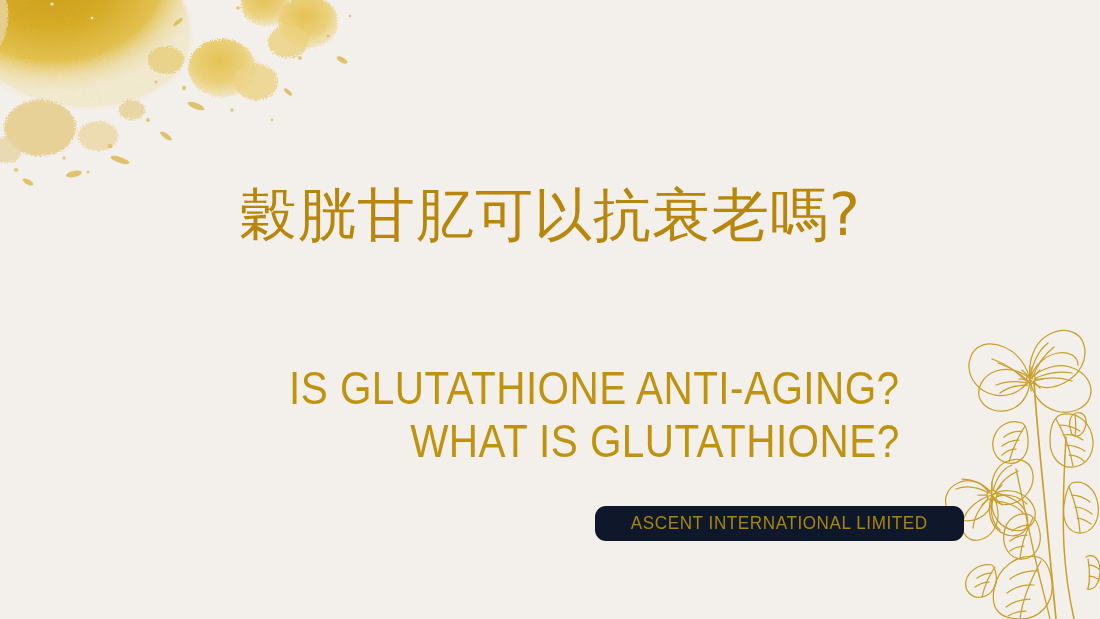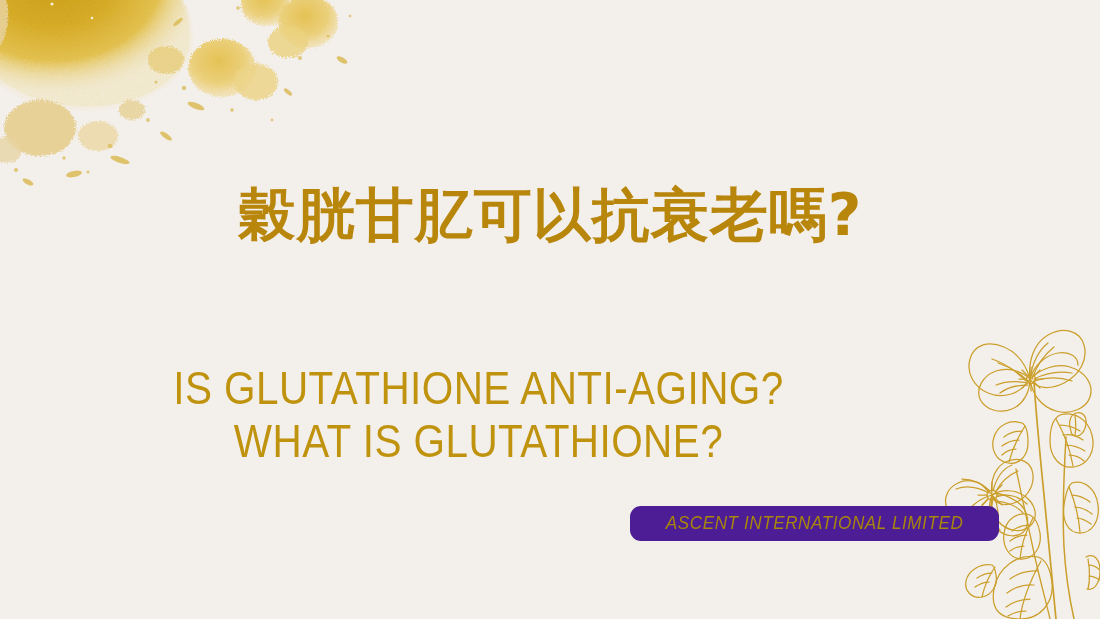--- a/index.html
+++ b/index.html
@@ -42,59 +42,58 @@
   #headline-block {
     position:absolute;
     left:0; top:178px;
     width:1100px;
     text-align:center;
   }
 
   .cjk-line {
     display:block;
     font-family:"DejaVu Sans", sans-serif;
-    font-weight:700;
+    font-weight:400;
     font-size:58px;
     line-height:74px;
     letter-spacing:1px;
     color:#B8860B;
     white-space:nowrap;
   }
 
   #subhead-block {
     position:absolute;
     left:0; top:362px;
     width:957px;
-    text-align:center;
+    text-align:right;
   }
 
   .latin-line {
     display:block;
     font-family:"Liberation Sans", sans-serif;
     font-weight:400;
     font-size:46px;
     line-height:53px;
     letter-spacing:0.5px;
     color:#C0930F;
     white-space:nowrap;
     transform:scaleX(0.88);
     transform-origin:center center;
   }
 
   
   #brand-badge {
     position:absolute;
-    left:630px; top:506px;
+    left:595px; top:506px;
     width:369px; height:35px;
-    background:#4c1d95;
+    background:#0f172a;
     border-radius:11px;
     display:flex;
     align-items:center;
     justify-content:center;
-    font-style:italic;
   }
   #brand-badge-label {
     font-family:"Liberation Sans", sans-serif;
     font-size:18px;
     font-weight:400;
     letter-spacing:0.6px;
     color:#A8850C;
     white-space:nowrap;
     transform:scaleX(0.95);
   }

